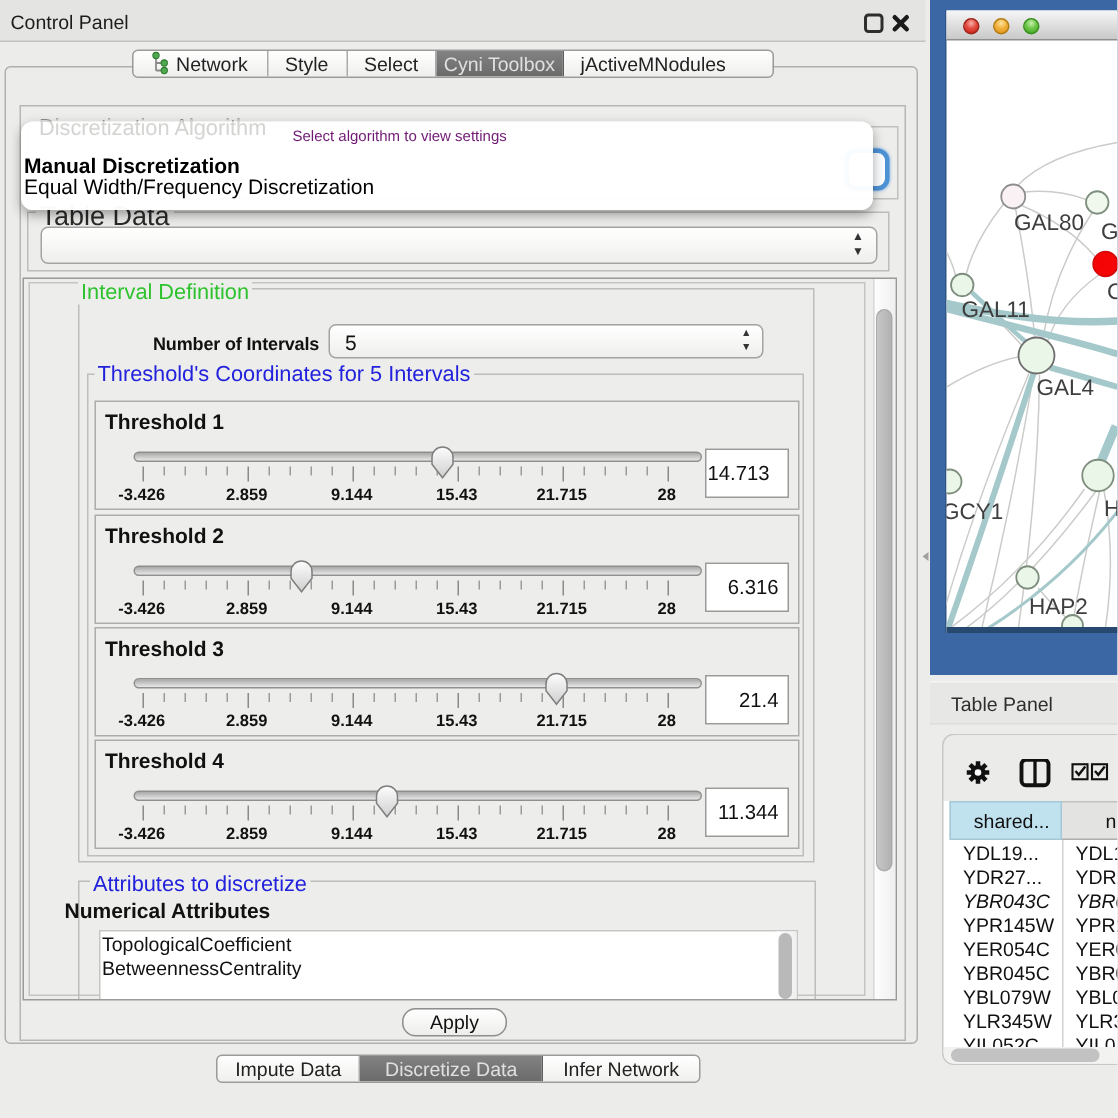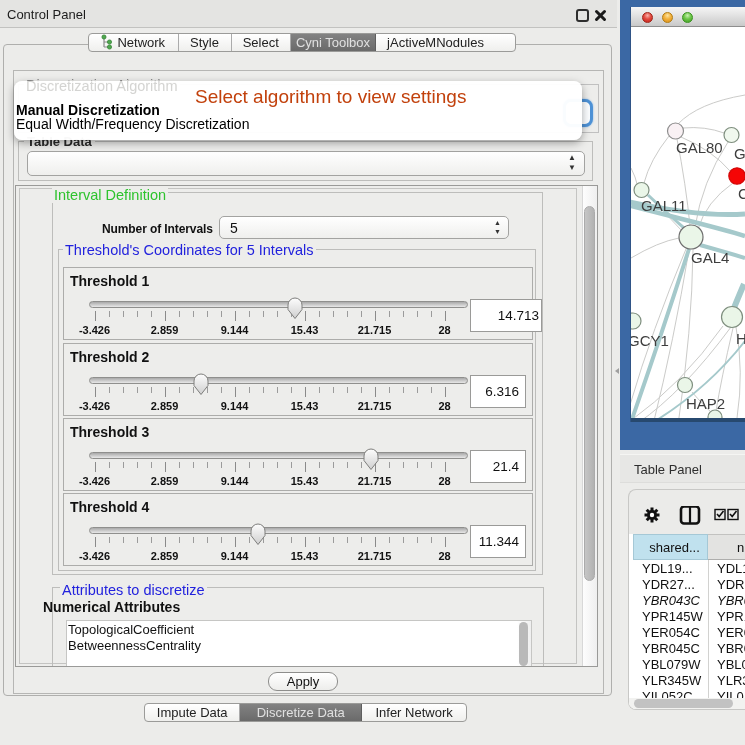--- a/index.html
+++ b/index.html
@@ -43,21 +43,21 @@
     <div style="width:84px;display:flex;align-items:center;justify-content:center;background:linear-gradient(#828282,#6A6A6A);color:#E0E0E0;">Cyni Toolbox</div>
     <div style="width:120px;border-left:1px solid #5E5E5E;display:flex;align-items:center;justify-content:center;">jActiveMNodules</div>
   </div>
 
   <div class="abs" style="left:18px;top:84px;width:581px;height:49px;border:1px solid #C0C0C0;"></div>
   <div class="abs" style="left:24px;top:77px;font-size:14.5px;color:#8d8d8d;background:#EDEDEB;padding:0 2px;">Discretization Algorithm</div>
 
   <div class="abs" style="left:563px;top:99px;width:30px;height:28px;border:3px solid #4E92D6;border-radius:8px;background:#FBFDFF;box-shadow:0 0 2px #7FB2E2;"></div>
 
   <div class="abs" style="left:18px;top:141px;width:575px;height:40px;border:1px solid #BDBDBB;"></div>
-  <div class="abs" style="left:24px;top:134px;font-size:13px;color:#2a2a2a;background:#EDEDEB;padding:0 3px;font-weight:bold;">Table Data</div>
+  <div class="abs" style="left:24px;top:134px;font-size:18px;color:#2a2a2a;background:#EDEDEB;padding:0 3px;">Table Data</div>
 
   <div class="abs" style="left:27px;top:151px;width:558px;height:25px;border:1px solid #A3A3A1;border-radius:5px;background:linear-gradient(#FFFFFF,#EFEFED);">
     <div class="abs" style="right:8px;top:1px;font-size:8px;color:#333;line-height:10px;text-align:center;">▲<br>▼</div>
   </div>
 
   <div class="abs" style="left:15px;top:185px;width:583px;height:482px;border:1px solid #9A9A98;background:#EDEDEB;overflow:hidden;">
     <div class="abs" style="left:3px;top:2px;width:558px;height:476px;border:1px solid #C4C4C2;"></div>
 
     <div class="abs" style="left:36px;top:6px;width:491px;height:383px;border:1px solid #BDBDBB;"></div>
     <div class="abs" style="left:36px;top:1px;font-size:14.5px;color:#2EC32E;background:#EDEDEB;padding:0 2px;">Interval Definition</div>
@@ -108,21 +108,21 @@
         <div class="abs" style="left:350.5px;top:56px;width:60px;text-align:center;font-size:11px;font-weight:bold;color:#111;">28</div>
       <svg class="abs" style="left:221.5px;top:28px;" width="18" height="24" viewBox="0 0 18 24">
         <path d="M2 9 a7 7 0 0 1 14 0 v4.5 L9 22.5 L2 13.5 z" fill="url(#tg82)" stroke="#7E7E7C" stroke-width="1"></path>
         <defs>
             <linearGradient id="tg82" x1="0" y1="0" x2="0" y2="1">
           <stop offset="0" stop-color="#FDFDFD"></stop>
               <stop offset="1" stop-color="#CFCFCF"></stop>
         </linearGradient>
           </defs>
       </svg>
-      <div class="abs" style="left:406px;top:31px;width:72px;height:33px;border:1px solid #9A9A98;background:#FFF;font-size:13.5px;color:#111;text-align:right;line-height:32px;padding-right:2px;">14.713</div>
+      <div class="abs" style="left:406px;top:31px;width:56px;height:33px;border:1px solid #9A9A98;background:#FFF;font-size:13.5px;color:#111;text-align:right;line-height:32px;padding-right:12px;">14.713</div>
     </div>
 
     <div class="abs" style="left:47px;top:157px;width:470px;height:73px;border:1px solid #ACACAA;">
       <div class="abs b" style="left:6px;top:5px;font-size:14px;color:#111;">Threshold 2</div>
       <div class="abs" style="left:25px;top:33px;width:379px;height:7px;border:1px solid #8F8F8D;border-radius:4px;background:linear-gradient(#A9A9A9,#E8E8E8);"></div>
       <div class="abs" style="left:30.5px;top:43px;width:1px;height:10px;background:#8A8A8A;"></div>
         <div class="abs" style="left:44.5px;top:43px;width:1px;height:6px;background:#9B9B9B;"></div>
         <div class="abs" style="left:58.5px;top:43px;width:1px;height:6px;background:#9B9B9B;"></div>
         <div class="abs" style="left:72.5px;top:43px;width:1px;height:6px;background:#9B9B9B;"></div>
         <div class="abs" style="left:86.5px;top:43px;width:1px;height:6px;background:#9B9B9B;"></div>
@@ -280,21 +280,21 @@
     <div style="width:96px;border-right:1px solid #ABABAB;display:flex;align-items:center;justify-content:center;">Impute Data</div>
     <div style="width:121.5px;display:flex;align-items:center;justify-content:center;background:linear-gradient(#828282,#6A6A6A);color:#E0E0E0;">Discretize Data</div>
     <div style="width:105.5px;border-left:1px solid #5E5E5E;display:flex;align-items:center;justify-content:center;">Infer Network</div>
   </div>
 
   <div class="abs" style="left:615px;top:368px;width:0;height:0;border-top:3px solid transparent;border-bottom:3px solid transparent;border-right:4px solid #9F9F9F;"></div>
 </div>
 
 <div class="abs" style="left:14px;top:81px;width:568px;height:59px;background:rgba(255,255,255,0.97);border-radius:8px;box-shadow:0 3px 8px rgba(0,0,0,0.35);z-index:40;"></div>
 <div class="abs" style="left:26px;top:78px;font-size:14.5px;color:#D4D4D2;z-index:41;">Discretization Algorithm</div>
-<div class="abs" style="left:195px;top:86px;font-size:19px;color:#c2410c;z-index:41;">Select algorithm to view settings</div>
+<div class="abs" style="left:195px;top:86px;font-size:10px;color:#701a75;z-index:41;">Select algorithm to view settings</div>
 <div class="abs b" style="left:16px;top:102px;font-size:14px;color:#000;z-index:41;">Manual Discretization</div>
 <div class="abs" style="left:16px;top:116px;font-size:14px;color:#000;z-index:41;">Equal Width/Frequency Discretization</div>
 
 <div class="abs" style="left:620px;top:0;width:125px;height:450px;background:#3B68A4;"></div>
 
 <div class="abs" style="left:631px;top:7px;width:114px;height:415px;background:#FFFFFF;box-shadow:-1px 0 0 #2F5486, 0 1px 0 #2F5486 inset;">
   <div class="abs" style="left:0;top:0;width:114px;height:20px;background:linear-gradient(#F6F6F6,#C9C9C9);border-bottom:1px solid #8E8E8E;">
     <div class="abs" style="left:11px;top:4.5px;width:11px;height:11px;border-radius:50%;background:radial-gradient(circle at 50% 28%,#F8B0A8 0%,#E24A40 45%,#C41E14 100%);border:1px solid #9E2318;"></div>
     <div class="abs" style="left:31px;top:4.5px;width:11px;height:11px;border-radius:50%;background:radial-gradient(circle at 50% 28%,#FBE3A0 0%,#F2B13C 45%,#D98C14 100%);border:1px solid #B27B10;"></div>
     <div class="abs" style="left:51px;top:4.5px;width:11px;height:11px;border-radius:50%;background:radial-gradient(circle at 50% 28%,#C8EFAF 0%,#6CC748 45%,#3F9A22 100%);border:1px solid #38911E;"></div>

